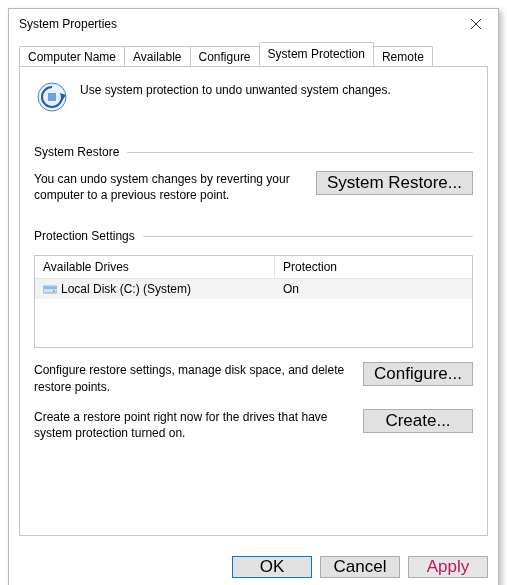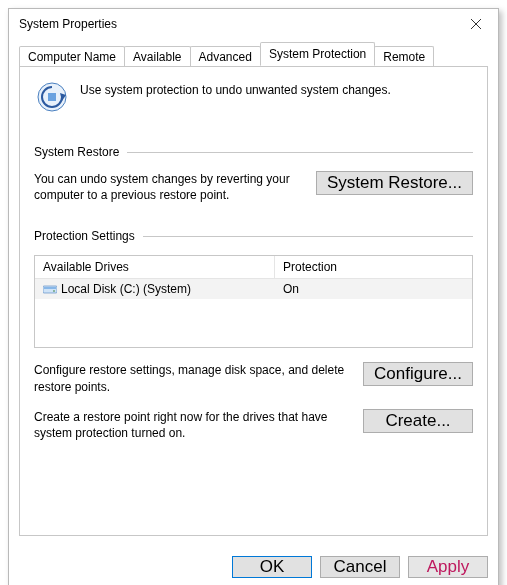--- a/index.html
+++ b/index.html
@@ -191,21 +191,21 @@
         <line x1="10" y1="0" x2="0" y2="10"></line>
       </svg>
     </div>
   </div>
 
   <div class="content">
 
     <div class="tabstrip">
       <div class="tab"><span>Computer Name</span></div>
       <div class="tab"><span>Available</span></div>
-      <div class="tab"><span>Advanced</span></div>
+      <div class="tab"><span>Configure</span></div>
       <div class="tab active"><span>System Protection</span></div>
       <div class="tab"><span>Remote</span></div>
     </div>
 
     <div class="tabpanel">
 
       <div class="intro">
         <svg class="shield-icon" viewBox="0 0 36 36">
           <circle cx="18" cy="18" r="14" fill="#e8f1fb" stroke="#4a80c0" stroke-width="1"></circle>
           <path d="M18 8 a10 10 0 1 0 10 10" fill="none" stroke="#2c5aa0" stroke-width="2"></path>

